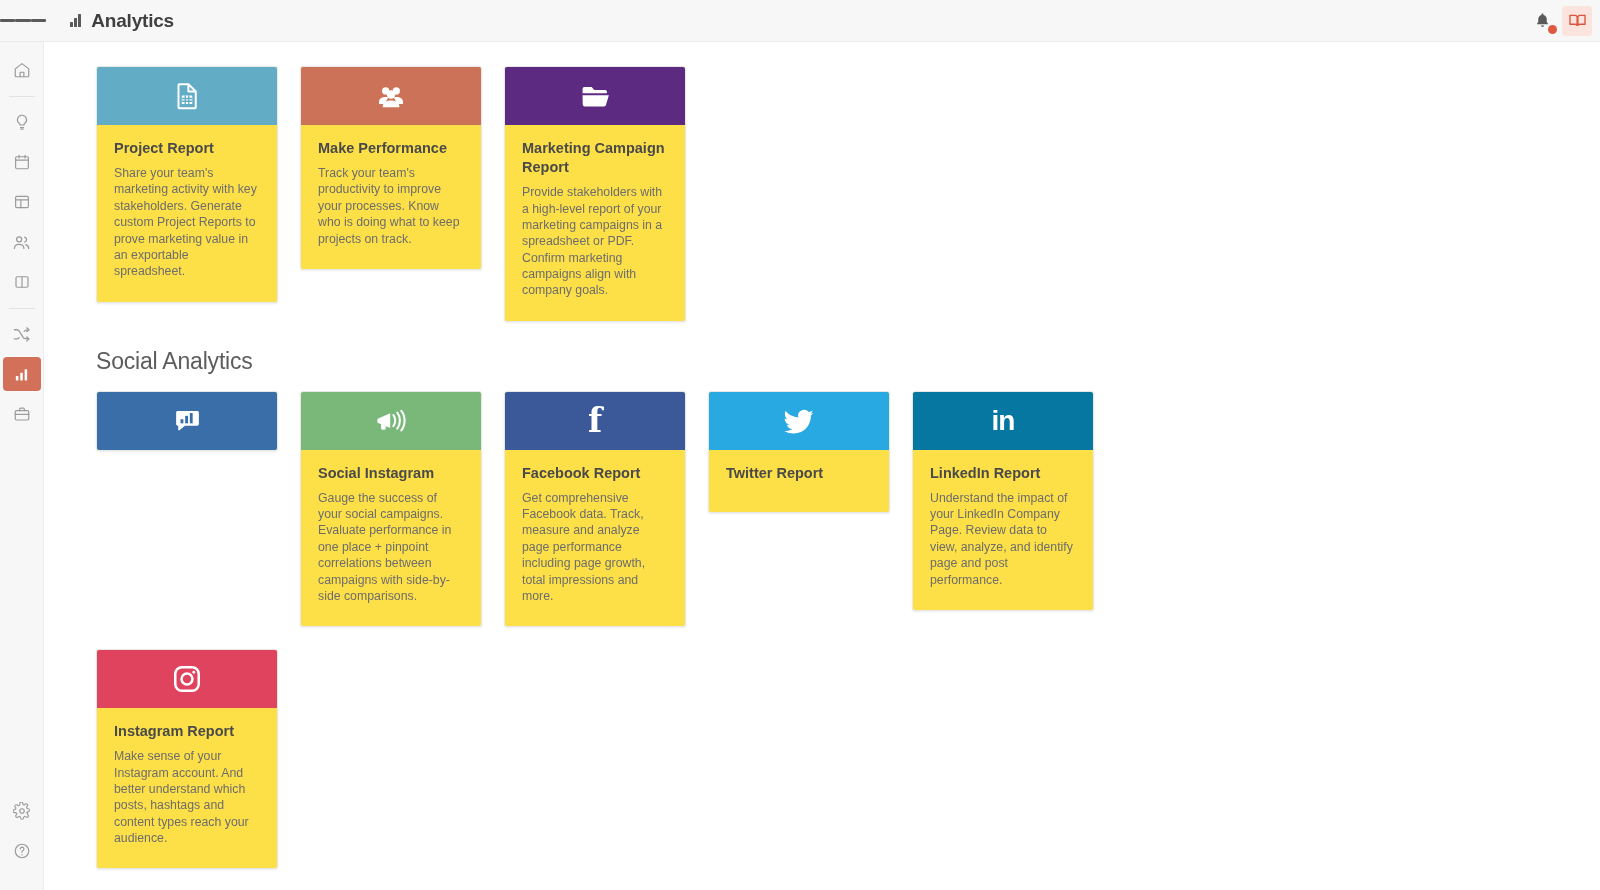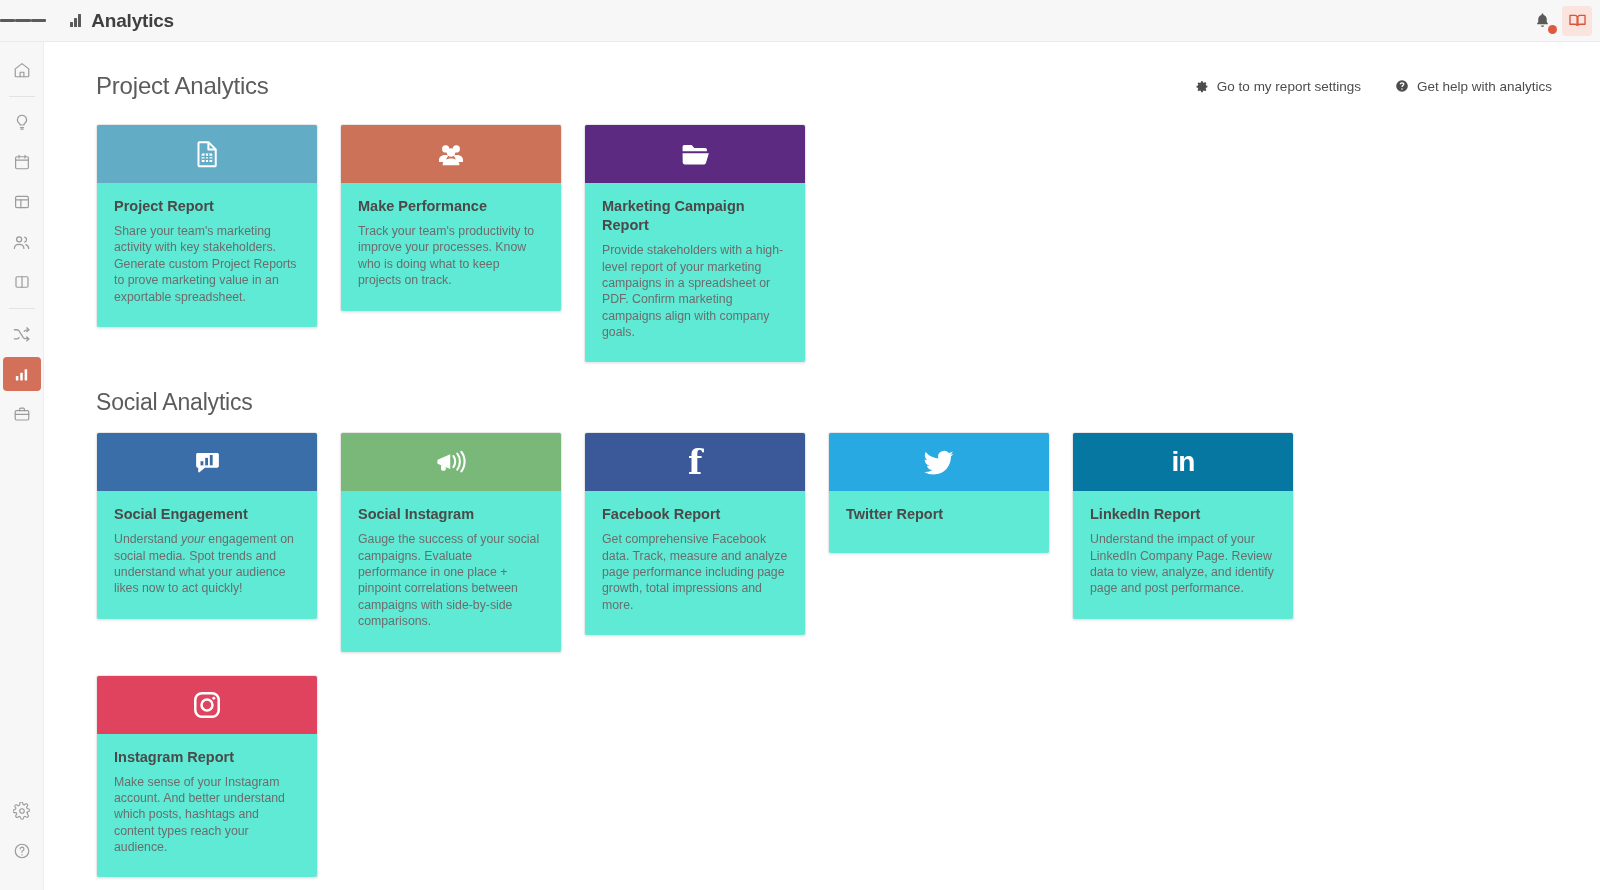--- a/index.html
+++ b/index.html
@@ -146,22 +146,22 @@
   }
 
   .card-row {
     display: flex;
     padding-left: 52px;
     gap: 22px;
     margin-top: 16px;
     align-items: flex-start;
   }
   .card {
-    width: 222px;
-    background: #5eead4;
+    width: 182px;
+    background: #fde047;
     border: 1px solid #e8e8e8;
     border-radius: 3px;
     box-shadow: 0 1px 2px rgba(0,0,0,.08);
     overflow: hidden;
     cursor: pointer;
   }
   .card-header {
     height: 58px;
     display: flex;
     align-items: center;
@@ -312,40 +312,20 @@
         <circle cx="12" cy="12" r="9"></circle>
         <path d="M9.6 9.2a2.5 2.5 0 1 1 3.3 2.4c-.6.2-.9.8-.9 1.4v.5"></path>
         <circle cx="12" cy="17" r="0.9" fill="currentColor" stroke="none"></circle>
       </svg>
     </div>
   </div>
 </div>
 
 <div class="main">
 
-  <div class="page-head">
-    <div class="page-title">Project Analytics</div>
-    <div class="head-links">
-      <div class="head-link">
-        <svg width="13" height="13" viewBox="0 0 24 24" fill="#4d4d4d" aria-hidden="true">
-          <path d="M12 8.2a3.8 3.8 0 1 0 0 7.6 3.8 3.8 0 0 0 0-7.6zm0 5.9a2.1 2.1 0 1 1 0-4.2 2.1 2.1 0 0 1 0 4.2z"></path>
-          <path d="M21 13.6v-3.2l-2.4-.4a6.9 6.9 0 0 0-.8-1.9l1.4-2-2.3-2.3-2 1.4a6.9 6.9 0 0 0-1.9-.8L12.6 2.4H9.4L9 4.8a6.9 6.9 0 0 0-1.9.8l-2-1.4-2.3 2.3 1.4 2a6.9 6.9 0 0 0-.8 1.9l-2.4.4v3.2l2.4.4c.2.7.5 1.3.8 1.9l-1.4 2 2.3 2.3 2-1.4c.6.4 1.2.6 1.9.8l.4 2.4h3.2l.4-2.4c.7-.2 1.3-.4 1.9-.8l2 1.4 2.3-2.3-1.4-2c.4-.6.6-1.2.8-1.9z"></path>
-        </svg>
-        <span>Go to my report settings</span>
-      </div>
-      <div class="head-link">
-        <svg width="14" height="14" viewBox="0 0 24 24" aria-hidden="true">
-          <circle cx="12" cy="12" r="10" fill="#4d4d4d"></circle>
-          <path d="M12 5.6c-2.2 0-3.9 1.4-4 3.5h2.3c.1-1 .7-1.6 1.7-1.6.9 0 1.6.6 1.6 1.4 0 .7-.3 1.1-1.2 1.7-1 .7-1.4 1.3-1.3 2.5v.5h2.2v-.4c0-.8.3-1.2 1.2-1.8 1.1-.7 1.6-1.5 1.6-2.7 0-1.9-1.6-3.1-4.1-3.1z" fill="#ffffff"></path>
-          <circle cx="12" cy="17" r="1.3" fill="#ffffff"></circle>
-        </svg>
-        <span>Get help with analytics</span>
-      </div>
-    </div>
-  </div>
 
   <div class="card-row" style="margin-top:24px;">
 
     <div class="card">
       <div class="card-header" style="background:#63acc6;">
         <svg width="30" height="30" viewBox="0 0 24 24" fill="none" stroke="#ffffff" stroke-width="1.6" stroke-linejoin="round">
           <path d="M6 2.6h7.2L19 8.3V21a.8.8 0 0 1-.8.8H6a.8.8 0 0 1-.8-.8V3.4A.8.8 0 0 1 6 2.6z"></path>
           <path d="M13.1 2.6v5.8H19"></path>
           <rect x="7.8" y="11.6" width="8.4" height="6.8" rx="0.4" fill="#ffffff" stroke="none"></rect>
           <path d="M7.8 14h8.4M7.8 16.2h8.4M10.6 11.6v6.8M13.4 11.6v6.8" stroke="#63acc6" stroke-width="1.1"></path>
@@ -394,24 +374,20 @@
 
     <div class="card">
       <div class="card-header" style="background:#3a6ea8;">
         <svg width="31" height="31" viewBox="0 0 24 24" fill="#ffffff">
           <path d="M4.4 4.6h15.2c.7 0 1.2.5 1.2 1.2v9c0 .7-.5 1.2-1.2 1.2H10l-4.2 3.6c-.4.3-1 0-1-.5V16H4.4c-.7 0-1.2-.5-1.2-1.2v-9c0-.7.5-1.2 1.2-1.2z"></path>
           <rect x="6.6" y="11" width="2.2" height="3.2" fill="#3a6ea8"></rect>
           <rect x="10.2" y="8.4" width="2.2" height="5.8" fill="#3a6ea8"></rect>
           <rect x="13.8" y="6.2" width="2.2" height="8" fill="#3a6ea8"></rect>
         </svg>
       </div>
-      <div class="card-body">
-        <div class="card-title">Social Engagement</div>
-        <div class="card-desc"><span>Understand </span><i>your</i><span> engagement on social media. Spot trends and understand what your audience likes now to act quickly!</span></div>
-      </div>
     </div>
 
     <div class="card">
       <div class="card-header" style="background:#79b879;">
         <svg width="34" height="34" viewBox="0 0 26 24" fill="#ffffff">
           <path d="M3.2 10.1 12.4 6v11.4L3.2 13.6a.9.9 0 0 1-.6-.9v-1.7c0-.4.2-.8.6-.9z"></path>
           <path d="M5.4 14.3v3.3c0 .6.5 1.1 1.1 1.1h1.4c.6 0 1.1-.5 1.1-1.1v-1.7z"></path>
           <path d="M14.8 7.4c.9 1.2 1.4 2.6 1.4 4.3s-.5 3.1-1.4 4.3" stroke="#ffffff" stroke-width="1.6" fill="none" stroke-linecap="round"></path>
           <path d="M17.8 5.6c1.3 1.6 2 3.6 2 6.1s-.7 4.5-2 6.1" stroke="#ffffff" stroke-width="1.6" fill="none" stroke-linecap="round"></path>
           <path d="M20.9 4.2c1.6 2 2.5 4.5 2.5 7.5s-.9 5.5-2.5 7.5" stroke="#ffffff" stroke-width="1.6" fill="none" stroke-linecap="round"></path>

